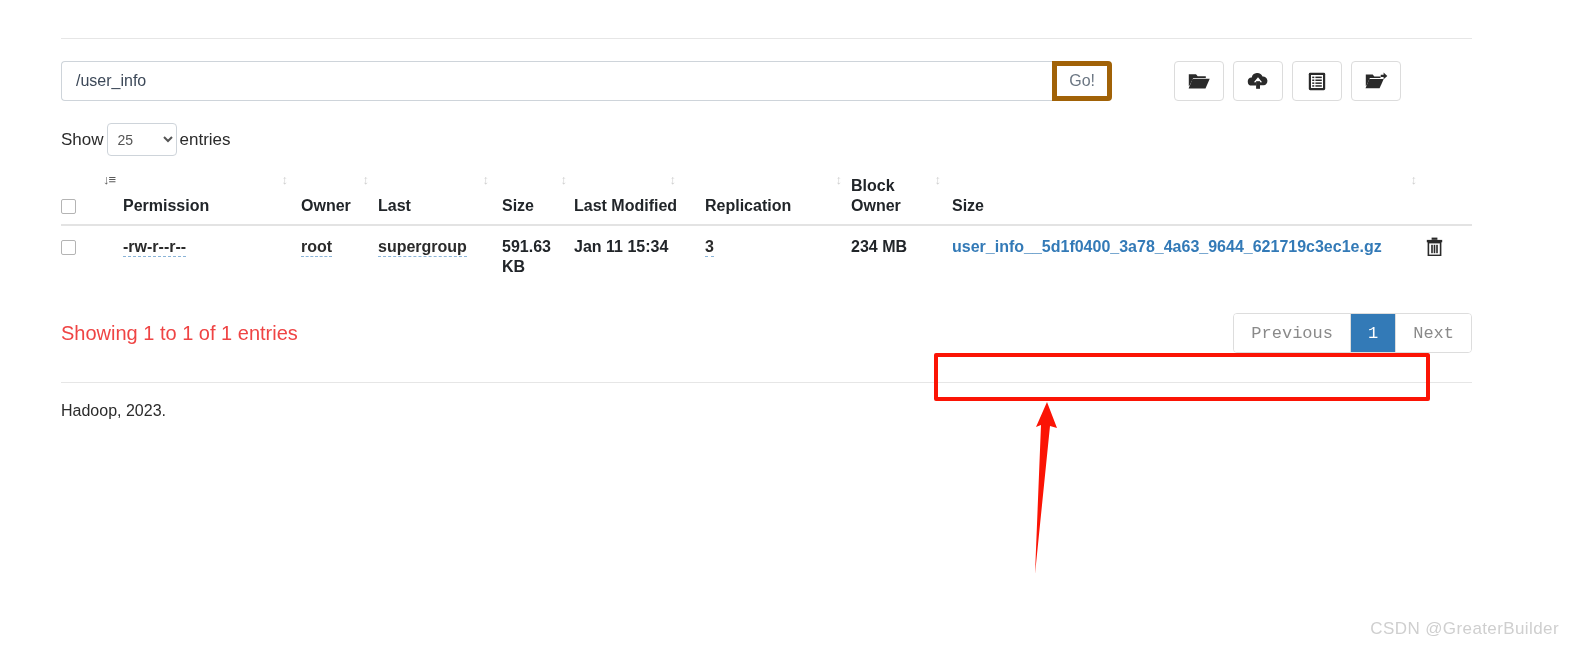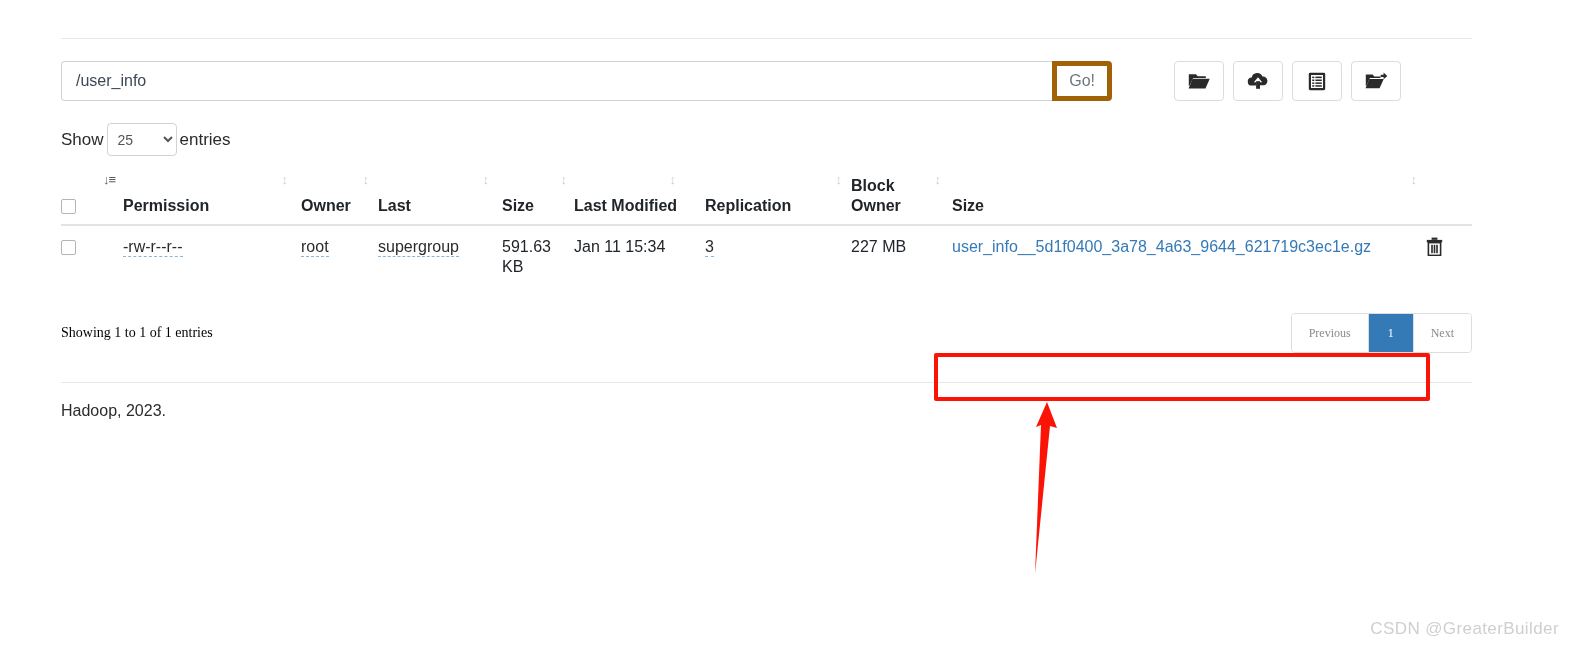--- a/index.html
+++ b/index.html
@@ -153,20 +153,21 @@
     position: relative;
     line-height: 1.22;
   }
   table.files td {
     font-size: 16px;
     color: #212529;
     padding: 11px 10px 12px 0;
     vertical-align: top;
     line-height: 1.25;
     border-top: 1px solid #eeeeee;
+    font-weight: bold;
   }
   .sorticon {
     position: absolute;
     top: 5px;
     font-size: 13px;
     color: #cfcfcf;
     font-weight: bold;
     line-height: 1;
     letter-spacing: -1px;
   }
@@ -215,43 +216,42 @@
   }
 
   
   .footrow {
     display: flex;
     align-items: center;
     justify-content: space-between;
     margin-top: 24px;
   }
   .showing-info {
-    font-size: 14px;
-    color: #000000;
-    font-family: Liberation Serif, serif;
+    font-size: 20px;
+    color: #ef4444;
   }
   .pager {
     display: flex;
     border: 1px solid #dddddd;
     border-radius: 4px;
     overflow: hidden;
   }
   .pager-btn {
     height: 38px;
     padding: 0 17px;
     display: flex;
     align-items: center;
     justify-content: center;
-    font-size: 12px;
+    font-size: 17px;
     color: #8a8a8a;
     background: #fff;
     cursor: pointer;
     border: none;
     border-right: 1px solid #dddddd;
-    font-family: Liberation Serif, serif;
+    font-family: Liberation Mono, monospace;
   }
   .pager-btn:last-child { border-right: none; }
   .pager-btn.active {
     background: #337ab7;
     color: #ffffff;
     min-width: 45px;
   }
 
   .bottom-rule {
     border-top: 1px solid #e6e6e6;
@@ -414,21 +414,21 @@
           <span class="dotted">root</span>
         </td>
         <td>
           <span class="dotted">supergroup</span>
         </td>
         <td>591.63 KB</td>
         <td>Jan 11 15:34</td>
         <td>
           <span class="dotted">3</span>
         </td>
-        <td>227 MB</td>
+        <td>234 MB</td>
         <td>
           <a class="filelink" href="#">user_info__5d1f0400_3a78_4a63_9644_621719c3ec1e.gz</a>
         </td>
         <td>
           <button class="trash-btn">
             <span>
               <svg width="17" height="19" viewBox="0 0 17 19">
                 <rect x="5.6" y="0.6" width="5.8" height="2.2" fill="#2a2a2a"></rect>
                 <rect x="0.8" y="2.9" width="15.4" height="2.4" fill="#2a2a2a"></rect>
                 <rect x="2.4" y="5.6" width="12.2" height="12.8" fill="none" stroke="#2a2a2a" stroke-width="1.6"></rect>

